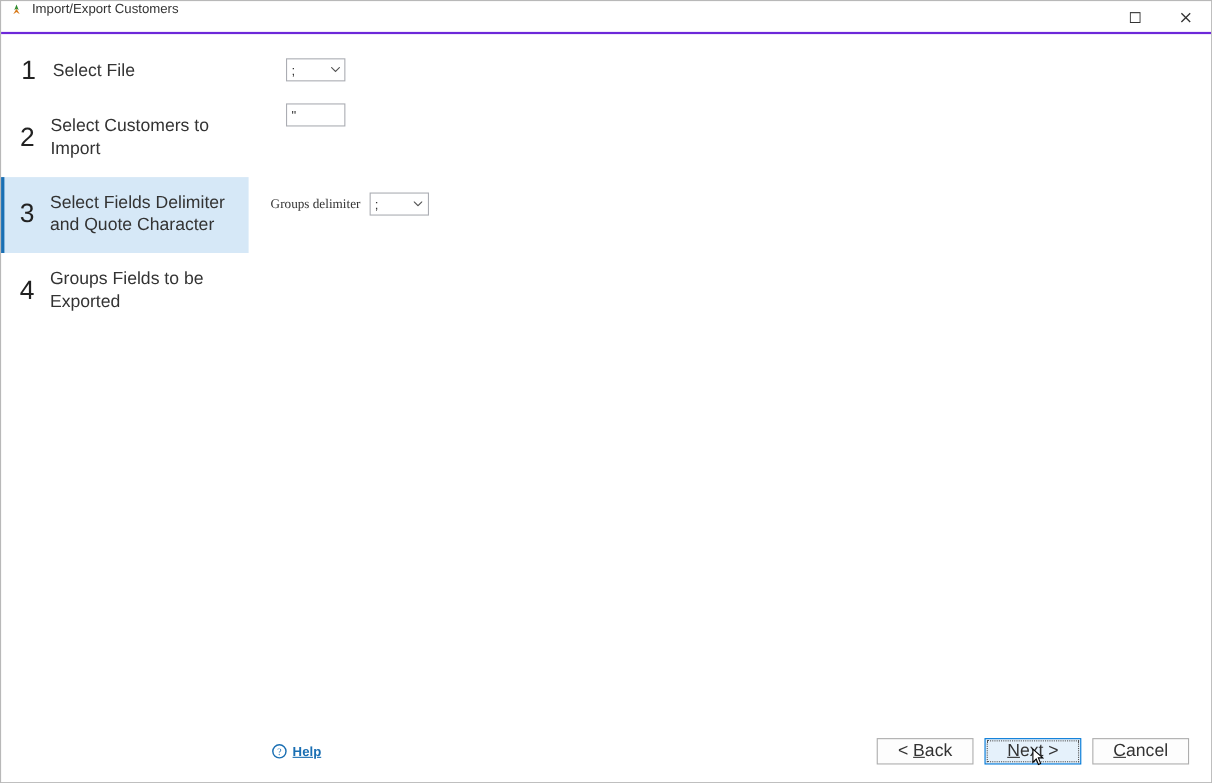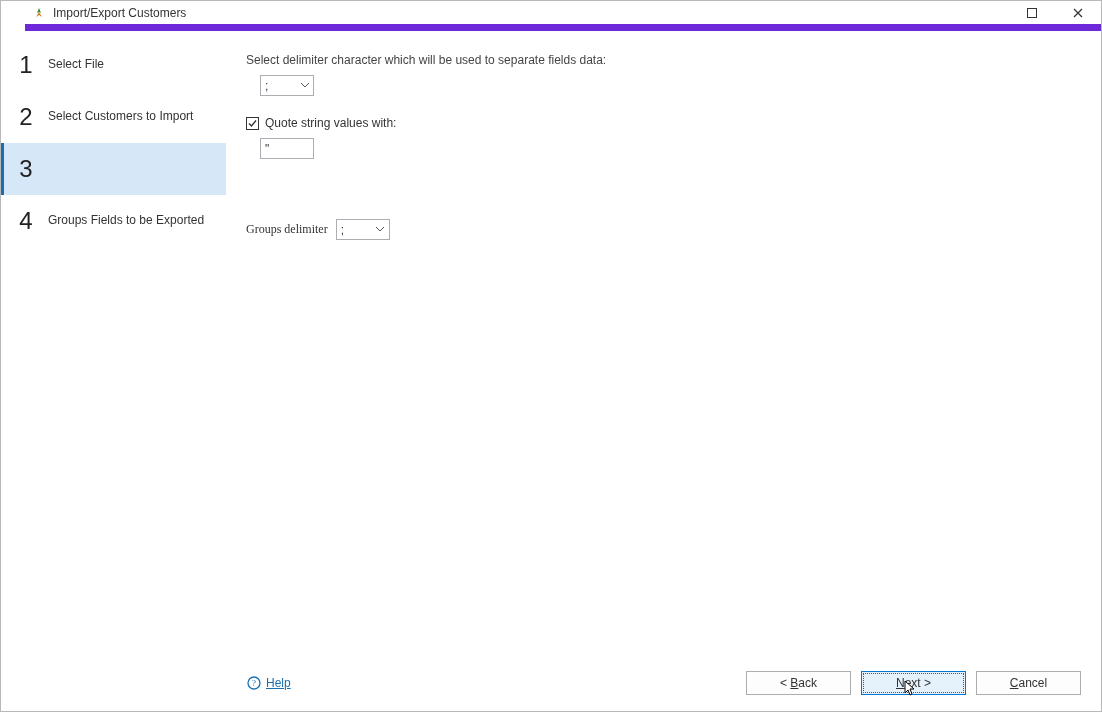--- a/index.html
+++ b/index.html
@@ -9,24 +9,22 @@
     color: #333;
     background: #fff;
     width: 1102px;
     height: 712px;
     overflow: hidden;
     border: 1px solid #b8b8b8;
   }
   .titlebar {
     height: 30px;
     display: flex;
-    align-items: center;
-    border-bottom: 7px solid #6d28d9;
+    border-bottom: 2px solid #6d28d9;
     padding-left: 6px;
-    margin-left: 24px;
   }
   .titlebar .app-icon {
     width: 16px; height: 16px;
     display: flex; align-items: center; justify-content: center;
     margin-right: 6px;
   }
   .titlebar .title { flex: 0 0 auto; color: #333; }
   .titlebar .spacer { flex: 1 1 auto; }
   .win-btn {
     width: 46px; height: 30px;
@@ -58,21 +56,21 @@
   }
   .step-num {
     font-size: 24px;
     font-weight: 300;
     color: #222;
     width: 16px;
     text-align: center;
     line-height: 1;
   }
   .step-label {
-    font-size: 12px;
+    font-size: 16px;
     color: #333;
     line-height: 1.3;
   }
 
   .main {
     flex: 1;
     position: relative;
     padding: 22px 20px 0 20px;
   }
   .instr { color: #444; margin-bottom: 8px; }
@@ -117,31 +115,31 @@
     left: 0; right: 0; bottom: 16px;
     padding: 0 20px;
     display: flex;
     align-items: center;
   }
   .help-link {
     display: flex; align-items: center; gap: 4px;
     color: #1a6fb3; text-decoration: none; cursor: pointer;
     font-size: 12px;
   }
-  .help-link .u { text-decoration: underline; }
+  .help-link .u { text-decoration: underline; font-weight: bold; }
   .help-icon {
     width:16px; height:16px;
     display:flex; align-items:center; justify-content:center;
   }
   .footer-spacer { flex: 1; }
   .btn {
-    width: 105px; height: 24px;
+    width: 88px; height: 24px;
     border: 1px solid #adadad;
     background: #fdfdfd;
-    font-size: 12px;
+    font-size: 16px;
     color: #333;
     display:flex; align-items:center; justify-content:center;
     margin-left: 10px;
   }
   .btn .u { text-decoration: underline; }
   .btn.default {
     border: 1px solid #0078d7;
     outline: 1px dotted #555;
     outline-offset: -3px;
     background: #e5f1fb;
@@ -180,48 +178,40 @@
     <div class="step">
       <div class="step-num">1</div>
       <div class="step-label">Select File</div>
     </div>
     <div class="step">
       <div class="step-num">2</div>
       <div class="step-label">Select Customers to Import</div>
     </div>
     <div class="step active">
       <div class="step-num">3</div>
+      <div class="step-label">Select Fields Delimiter and Quote Character</div>
     </div>
     <div class="step">
       <div class="step-num">4</div>
       <div class="step-label">Groups Fields to be Exported</div>
     </div>
   </div>
 
   <div class="main">
-    <div class="instr">Select delimiter character which will be used to separate fields data:</div>
     <div class="row" style="margin-left:14px; margin-bottom:20px;">
       <div class="combo">
         <span class="combo-val">;</span>
         <span class="combo-btn">
           <svg width="8" height="5" viewBox="0 0 8 5">
               <path d="M0 0 L4 4 L8 0" fill="none" stroke="#555" stroke-width="1"></path>
             </svg>
         </span>
       </div>
     </div>
 
-    <div class="row">
-      <span class="checkbox">
-        <svg width="11" height="11" viewBox="0 0 11 11">
-            <path d="M2 5.5 L4.5 8 L9 2.5" fill="none" stroke="#333" stroke-width="1.4"></path>
-          </svg>
-      </span>
-      <span>Quote string values with:</span>
-    </div>
     <div class="row" style="margin-left:14px; margin-bottom:60px;">
       <div class="textbox">
         <span>"</span>
       </div>
     </div>
 
     <div class="row">
       <span style="margin-right:8px;font-family:Liberation Serif, serif;">Groups delimiter</span>
       <div class="combo">
         <span class="combo-val">;</span>

